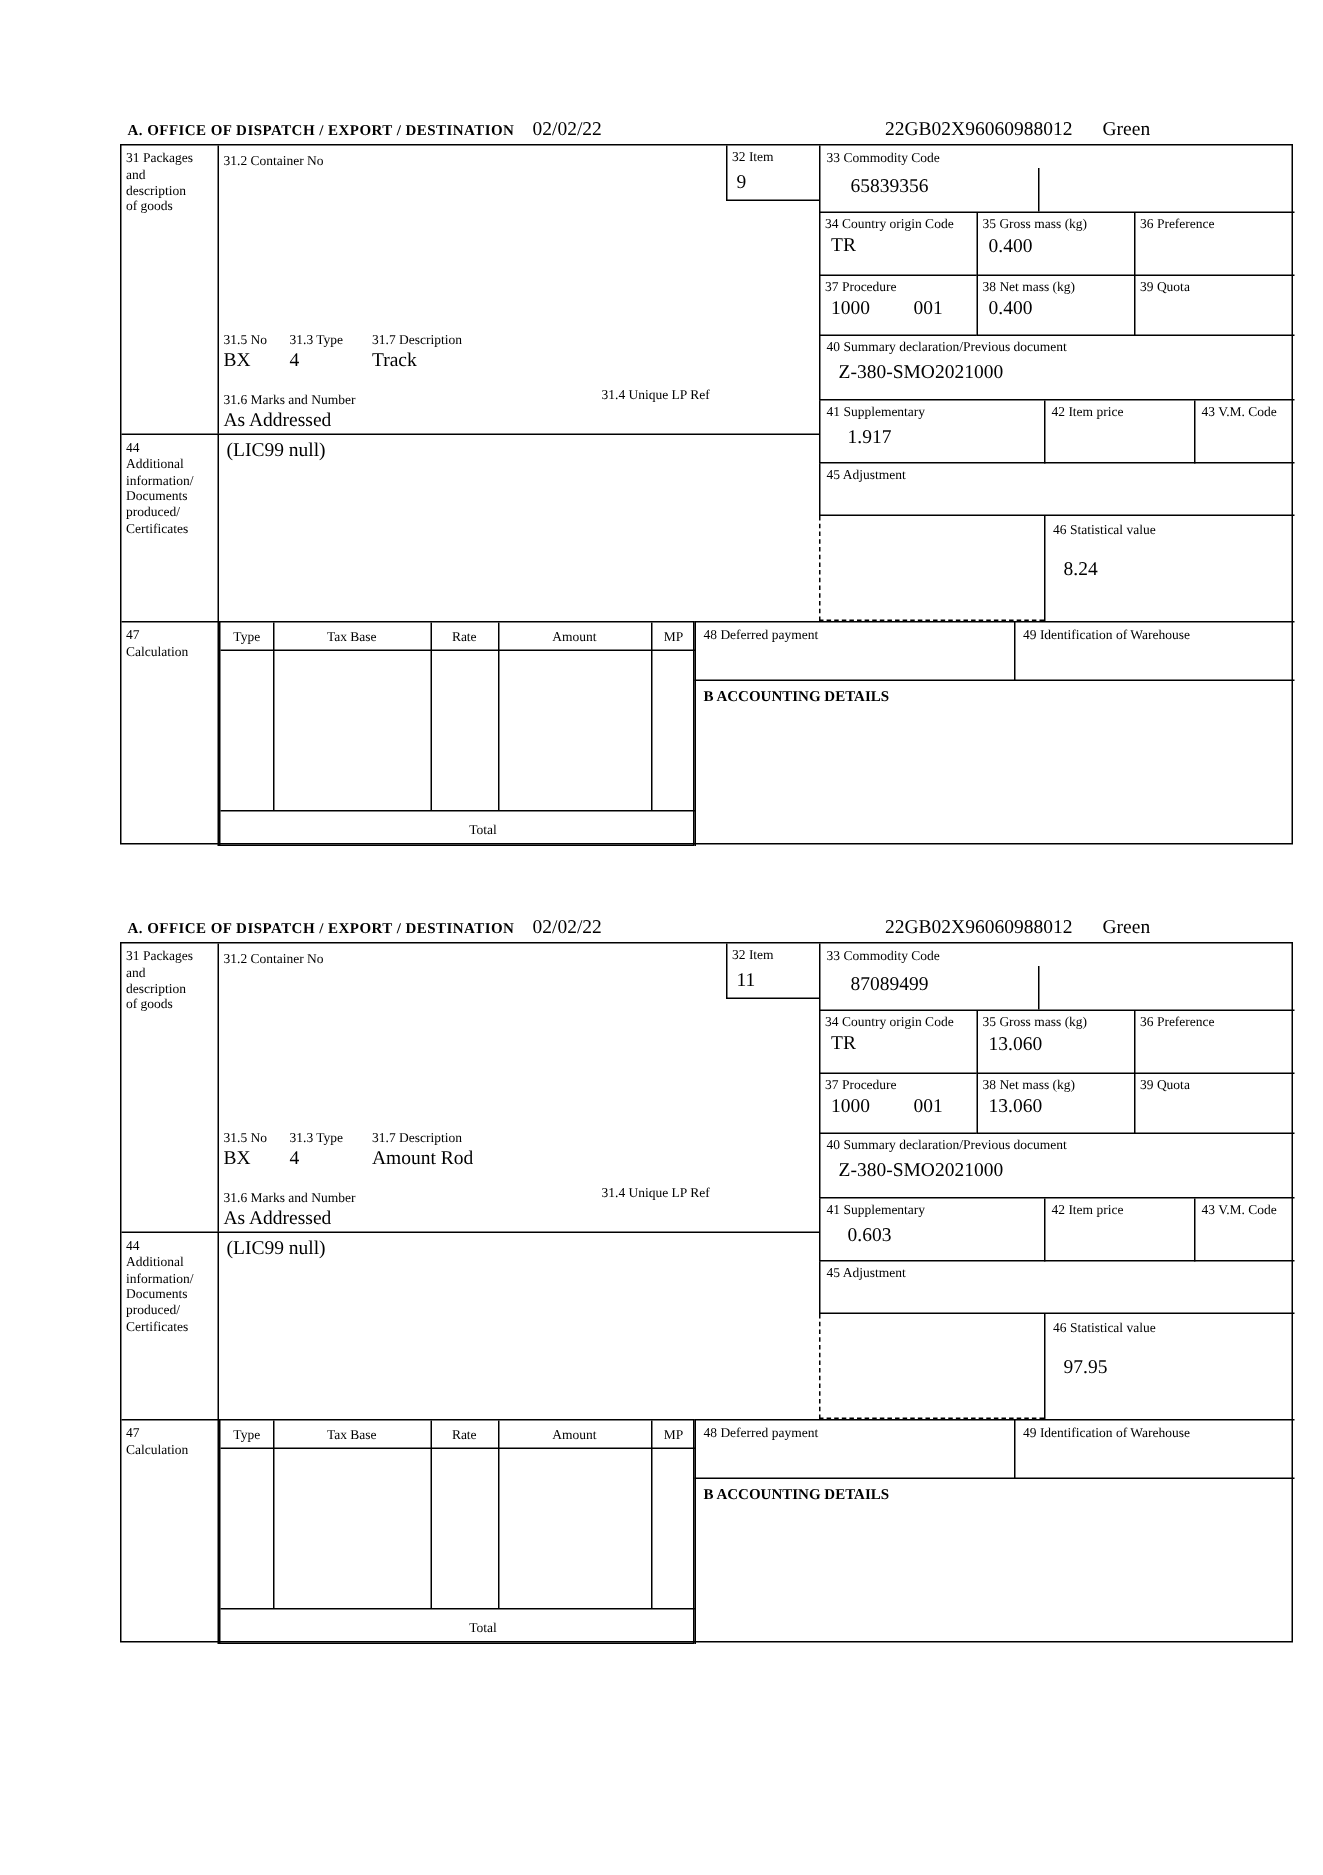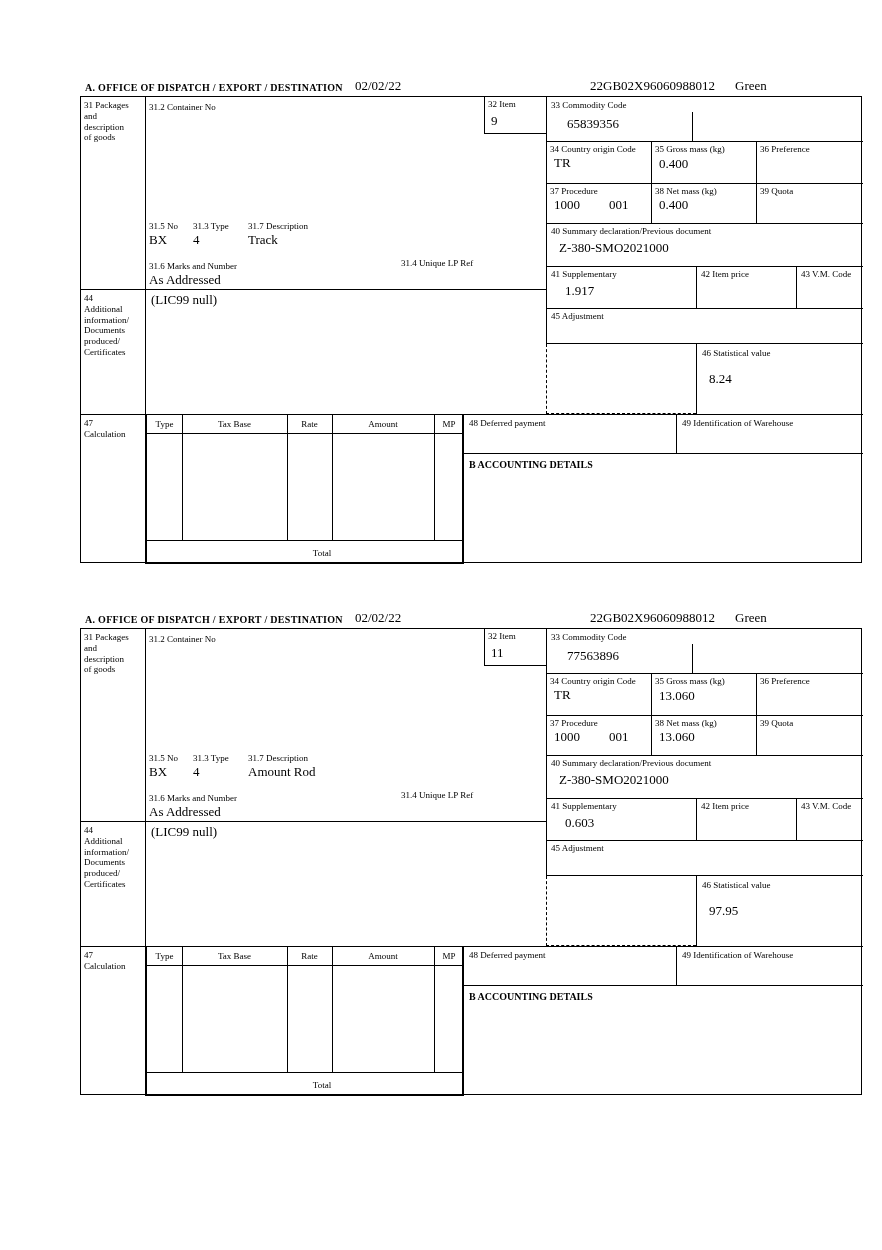--- a/index.html
+++ b/index.html
@@ -202,21 +202,21 @@
 
     <div class="lbl" style="left:68px;top:164px;">31.6 Marks and Number</div>
     <div class="lbl" style="left:320px;top:161px;">31.4 Unique LP Ref</div>
     <div class="val" style="left:68px;top:176px;">As Addressed</div>
 
     <div class="cell" style="left:65px;top:192px;width:400px;height:0;border-top:1px solid #000;"></div>
     <div class="val" style="left:70px;top:196px;">(LIC99 null)</div>
 
     <div class="cell" style="left:465px;top:0;width:317px;height:45px;border-left:1px solid #000;border-bottom:1px solid #000;">
       <div class="lbl" style="left:4px;top:3px;">33 Commodity Code</div>
-      <div class="val" style="left:20px;top:20px;">77563896</div>
+      <div class="val" style="left:20px;top:20px;">87089499</div>
       <div class="cell" style="left:145px;top:15px;width:0;height:29px;border-left:1px solid #000;"></div>
     </div>
 
     <div class="cell" style="left:465px;top:45px;width:105px;height:42px;border-left:1px solid #000;border-bottom:1px solid #000;">
       <div class="lbl" style="left:3px;top:2px;">34 Country origin Code</div>
       <div class="val" style="left:7px;top:14px;">TR</div>
     </div>
     <div class="cell" style="left:570px;top:45px;width:105px;height:42px;border-left:1px solid #000;border-bottom:1px solid #000;">
       <div class="lbl" style="left:3px;top:2px;">35 Gross mass (kg)</div>
       <div class="val" style="left:7px;top:15px;">13.060</div>

